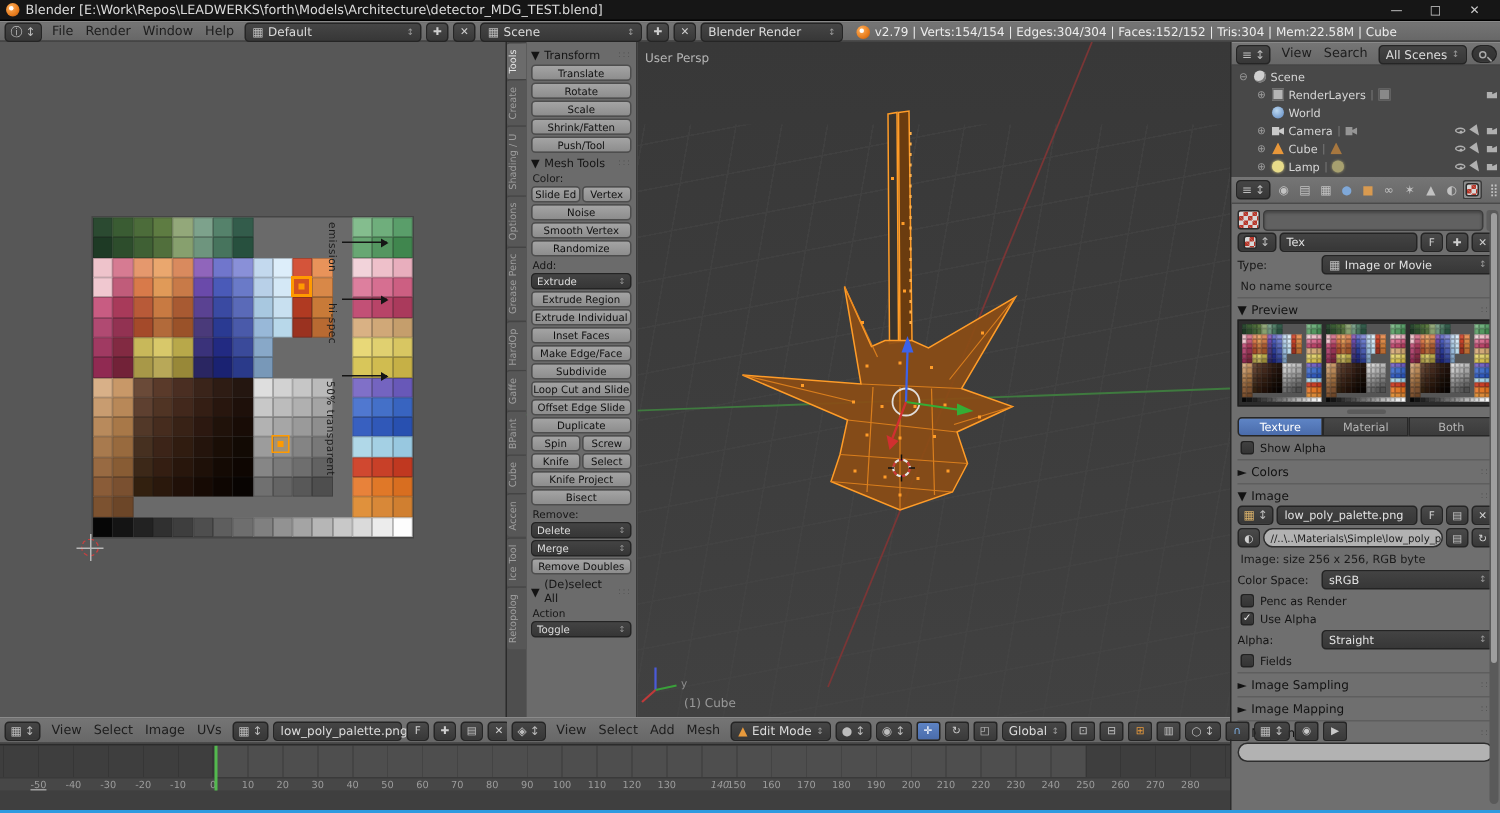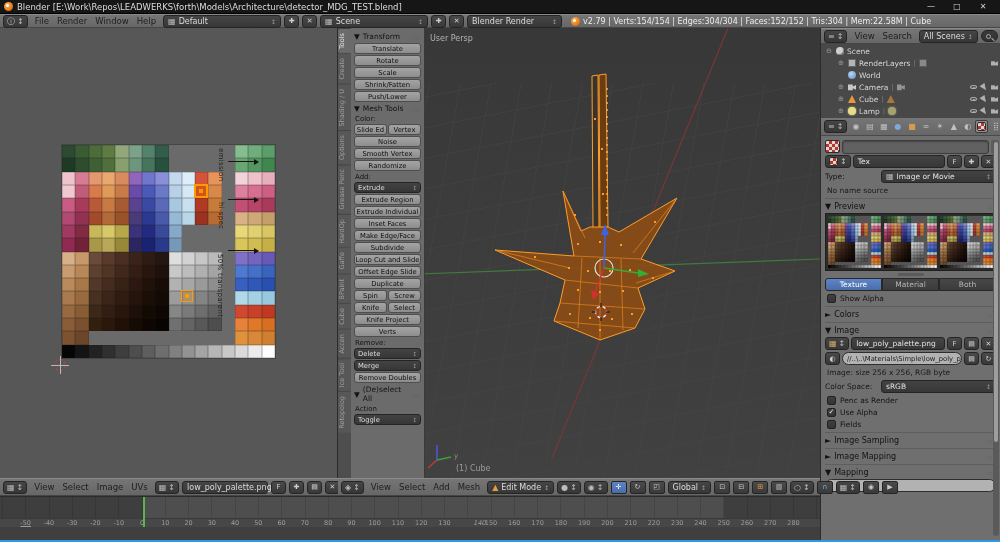--- a/index.html
+++ b/index.html
@@ -559,21 +559,21 @@
         <div class="srow">
           <div class="sbtn">Rotate</div>
         </div>
         <div class="srow">
           <div class="sbtn">Scale</div>
         </div>
         <div class="srow">
           <div class="sbtn">Shrink/Fatten</div>
         </div>
         <div class="srow">
-          <div class="sbtn">Push/Lower</div>
+          <div class="sbtn">Push/Tool</div>
         </div>
         <div class="phead">
           <span>▼</span>
           <span>Mesh Tools</span>
           <span class="grip">:::</span>
         </div>
         <div class="slabel">Color:</div>
         <div class="srow">
           <div class="sbtn">Slide Ed</div>
           <div class="sbtn">Vertex</div>
@@ -623,21 +623,21 @@
           <div class="sbtn">Screw</div>
         </div>
         <div class="srow">
           <div class="sbtn">Knife</div>
           <div class="sbtn">Select</div>
         </div>
         <div class="srow">
           <div class="sbtn">Knife Project</div>
         </div>
         <div class="srow">
-          <div class="sbtn">Verts</div>
+          <div class="sbtn">Bisect</div>
         </div>
         <div class="slabel">Remove:</div>
         <div class="srow">
           <div class="sdd">
             <span>Delete</span>
             <span class="ud">↕</span>
           </div>
         </div>
         <div class="srow">
           <div class="sdd">
@@ -1735,20 +1735,27 @@
           </div>
       </div>
       <div class="chkrow">
           <span class="chk"></span>
           <span>Penc as Render</span>
         </div>
       <div class="chkrow">
           <span class="chk">✓</span>
           <span>Use Alpha</span>
         </div>
+      <div class="prow">
+        <span class="plabel">Alpha:</span>
+        <div class="field">
+            <span>Straight</span>
+            <span class="ud" style="margin-left:auto;color:#999;font-size:6px">↕</span>
+          </div>
+      </div>
       <div class="chkrow">
           <span class="chk"></span>
           <span>Fields</span>
         </div>
       <div class="phdr2">
           <span>►</span>
           <span>Image Sampling</span>
           <span class="grip">:::</span>
         </div>
       <div class="phdr2">

